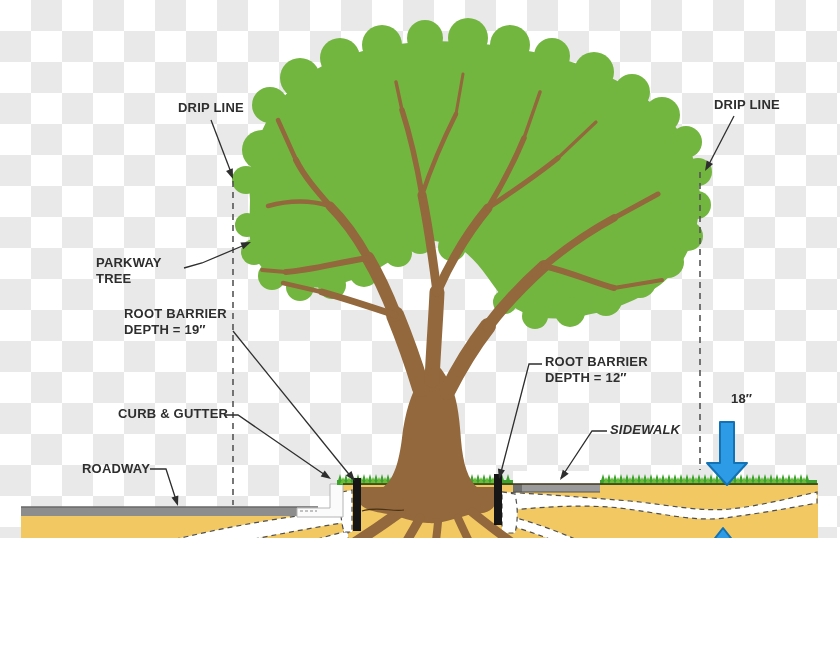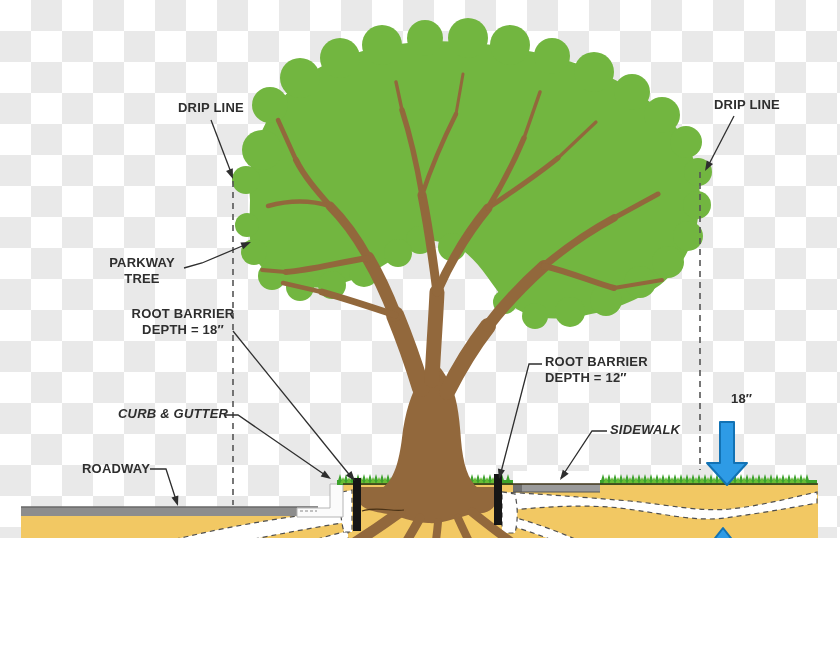--- a/index.html
+++ b/index.html
@@ -11,21 +11,21 @@
       linear-gradient(45deg,#e9e9e9 25%,transparent 25%,transparent 75%,#e9e9e9 75%);
     background-size:62px 62px;
     background-position:0 0,31px 31px;
   }
   #art{position:absolute;left:0;top:0;}
   .lbl{
     position:absolute;
     font:700 13px/16px "Liberation Sans",sans-serif;
     color:#2e2e2e;letter-spacing:.2px;white-space:nowrap;
   }
-  .center{text-align:center;}
+  .center{text-align:left;}
 </style>
 </head>
 <body>
 
 <div id="stage">
 
 <svg id="art" width="840" height="665" viewBox="0 0 840 665">
 
   <g fill="#F2C863">
     <rect x="21" y="516" width="312" height="117"></rect>
@@ -198,24 +198,24 @@
   <div class="lbl" style="left:178px;top:100px;">DRIP LINE</div>
   <div class="lbl" style="left:714px;top:97px;">DRIP LINE</div>
 
   <div class="lbl center" style="left:96px;top:255px;width:92px;">
     <div>PARKWAY</div>
     <div>TREE</div>
   </div>
 
   <div class="lbl center" style="left:124px;top:306px;width:118px;">
     <div>ROOT BARRIER</div>
-    <div>DEPTH = 18″</div>
+    <div>DEPTH = 19″</div>
   </div>
 
-  <div class="lbl" style="left:118px;top:406px;font-style:italic;">CURB &amp; GUTTER</div>
+  <div class="lbl" style="left:118px;top:406px;">CURB &amp; GUTTER</div>
   <div class="lbl" style="left:82px;top:461px;">ROADWAY</div>
 
   <div class="lbl" style="left:545px;top:354px;">
     <div>ROOT BARRIER</div>
     <div>DEPTH = 12″</div>
   </div>
 
   <div class="lbl" style="left:610px;top:422px;font-style:italic;">SIDEWALK</div>
   <div class="lbl" style="left:731px;top:391px;">18″</div>
 

